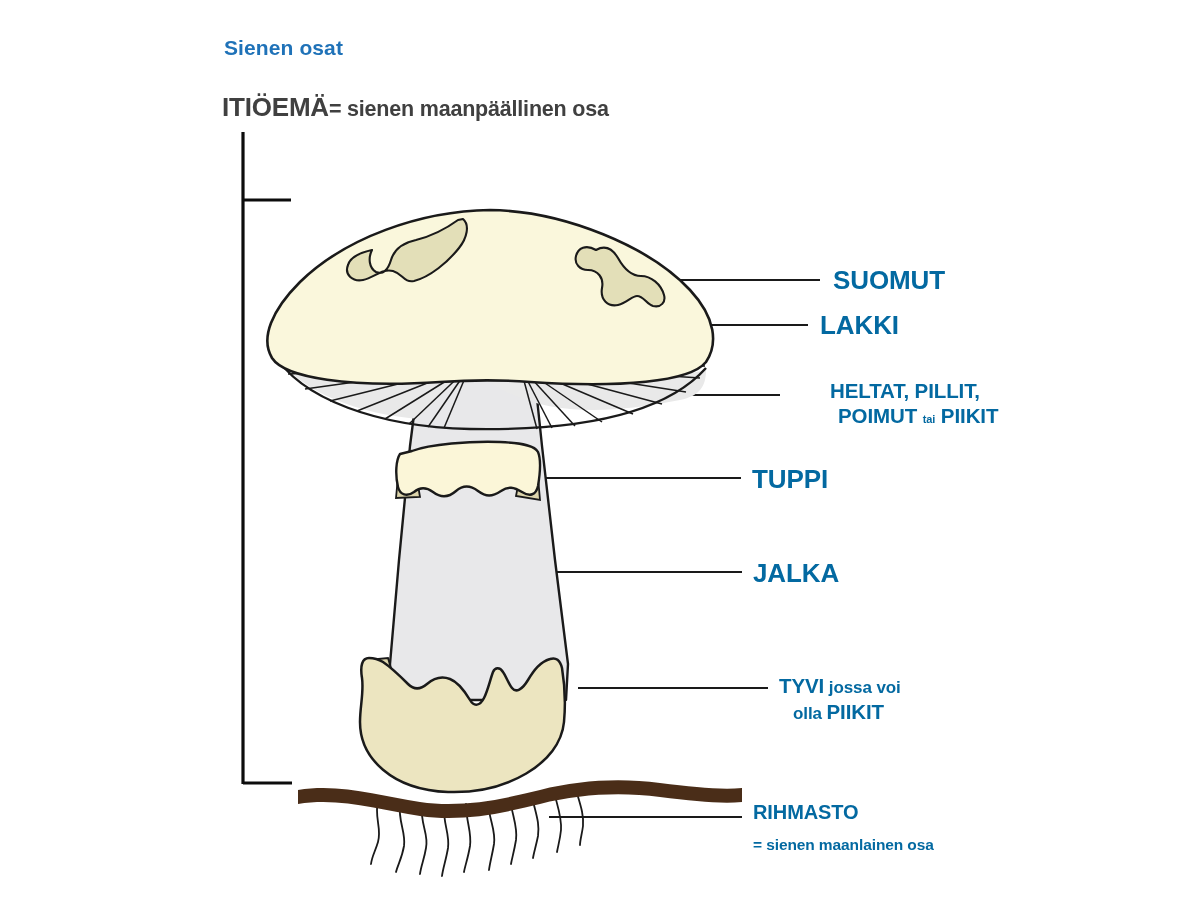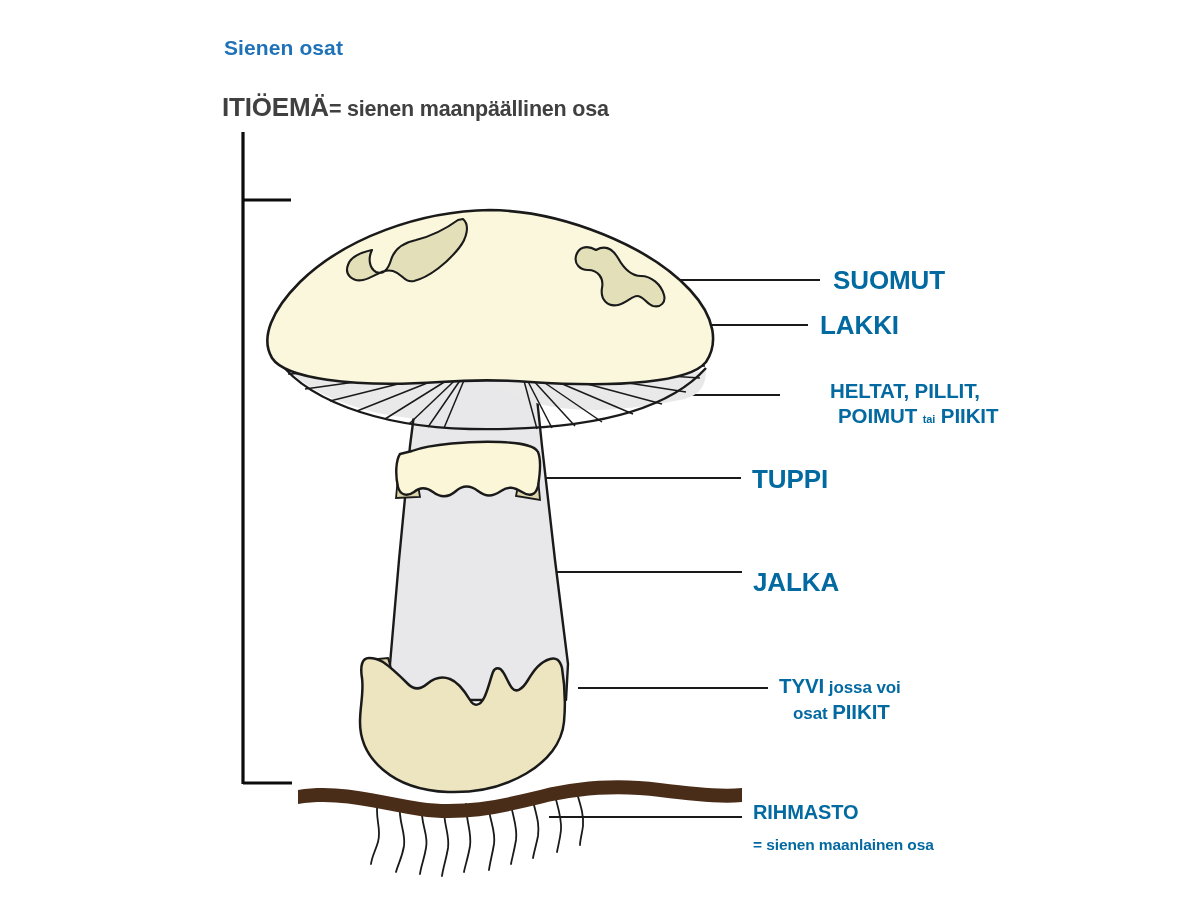--- a/index.html
+++ b/index.html
@@ -50,21 +50,21 @@
     color: #0369a1;
     white-space: nowrap;
     line-height: 1.22;
     letter-spacing: -0.1px;
   }
   .l-suomut { left: 833px; top: 265px; font-size: 26px; }
   .l-lakki  { left: 820px; top: 310px; font-size: 26px; text-align: center; }
   .l-heltat { left: 791px; top: 378px; font-size: 20.5px; margin-left: 39px; }
   .l-heltat .lc { font-size: 11px; }
   .l-rengas { left: 752px; top: 464px; font-size: 26px; }
-  .l-jalka  { left: 753px; top: 558px; font-size: 26px; margin-top: 9px; }
+  .l-jalka  { left: 753px; top: 558px; font-size: 26px; }
   .l-tyvi   { left: 779px; top: 673px; font-size: 20.5px; }
   .l-tyvi .lc { font-size: 17px; }
   .l-rihmasto { left: 753px; top: 800px; font-size: 20px; text-align: right; }
   .l-rihmasto-sub {
     left: 753px; top: 836px; font-size: 15.5px;
   }
   .ind { display: inline-block; }
 </style>
 </head>
 <body>
@@ -237,18 +237,18 @@
   </span>
 </div>
 
 <div class="lbl l-rengas">TUPPI</div>
 
 <div class="lbl l-jalka">JALKA</div>
 
 <div class="lbl l-tyvi">
   <span>TYVI</span><span class="lc"> jossa voi</span><br>
   <span class="ind" style="margin-left:14px">
-    <span class="lc">osat </span><span>PIIKIT</span>
+    <span class="lc">olla </span><span>PIIKIT</span>
   </span>
 </div>
 
 <div class="lbl l-rihmasto">RIHMASTO</div>
 <div class="lbl l-rihmasto-sub">= sienen maanlainen osa</div>
 
 </body></html>

